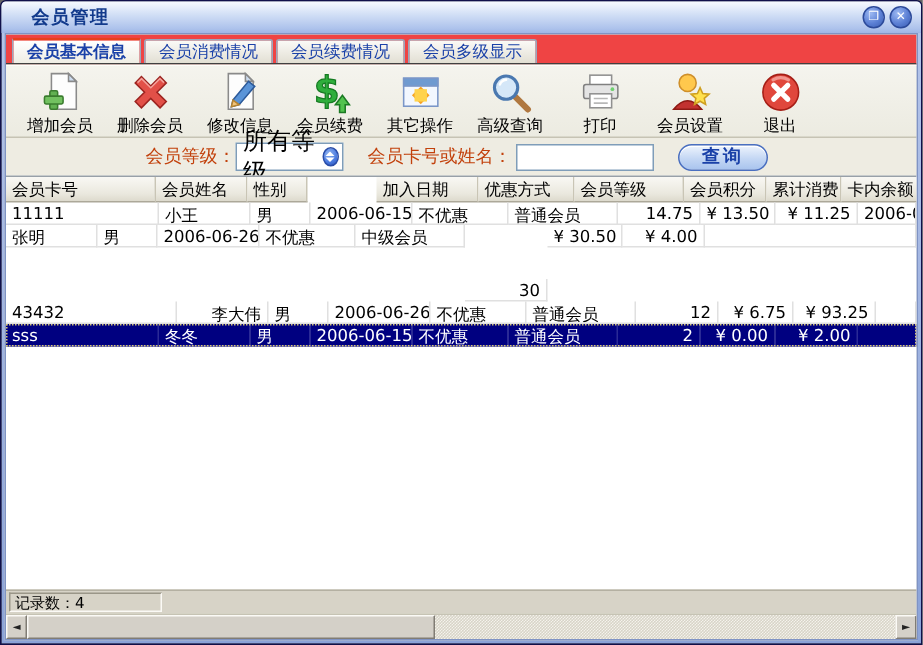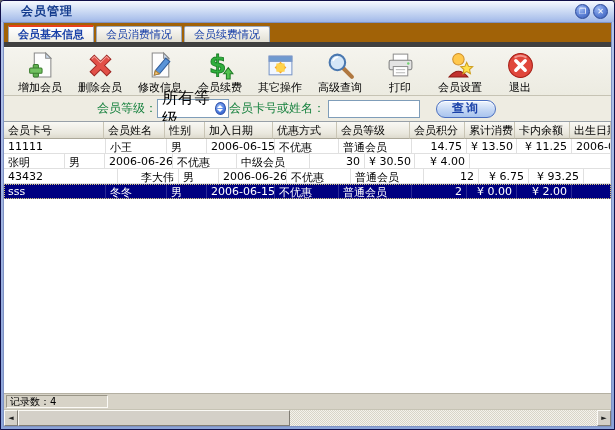--- a/index.html
+++ b/index.html
@@ -39,22 +39,22 @@
     background:#eeece2;
     border:1px solid #7f93c4;
     display:flex; flex-direction:column;
     overflow:hidden;
   }
 
   
   .tabbar{
     flex:0 0 18px; display:flex; align-items:flex-end;
     padding:2px 0 0 4px; gap:2px;
-    background:#a16207;
-    border-bottom:5px solid #404040;
+    background:#ef4444;
+    border-bottom:1px solid #404040;
   }
   .tab{
     height:16px; padding:0 9px;
     font-size:11px; color:#1a41a8;
     border:1px solid #9aa8bd; border-bottom:none;
     border-radius:2px 2px 0 0;
     background:linear-gradient(#fbfaf7,#e2dfd3);
     display:flex; align-items:center; cursor:pointer; white-space:nowrap;
   }
   .tab.selected{
@@ -77,21 +77,21 @@
   }
   .tool-icon{ height:30px; display:flex; align-items:center; justify-content:center; }
   .tool-icon svg{ width:29px; height:29px; }
   .tool-label{ font-size:11px; color:#000; white-space:nowrap; margin-top:0; }
 
   
   .searchrow{
     flex:0 0 25px; display:flex; align-items:center;
     padding-left:93px; background:#eeece2;
   }
-  .field-label{ font-size:12px; color:#15803d; white-space:nowrap; }
+  .field-label{ font-size:12px; color:#c2410c; white-space:nowrap; }
   .dropdown{
     width:72px; height:19px; background:#fff;
     border:1px solid #7f9db9;
     display:flex; align-items:center; justify-content:space-between;
     padding:0 2px 0 4px; cursor:pointer;
   }
   .dropdown-value{ font-size:16px; color:#000; }
   .spinner{
     width:13px; height:13px; border-radius:50%;
     background:radial-gradient(circle at 35% 30%, #8fb2f0, #4a7ae0 60%, #2c55b8);
@@ -107,21 +107,21 @@
   }
   .query-btn{
     margin-left:16px; width:60px; height:18px;
     border:1px solid #4a6fc0; border-radius:9px;
     background:linear-gradient(#eef4fd,#c4d7f4 55%,#a9c4ee);
     color:#1a41a8; font-size:12px; font-weight:bold;
     display:flex; align-items:center; justify-content:center;
     cursor:pointer; letter-spacing:2px;
     box-shadow:0 1px 0 #ffffff inset;
   }
-  .ml16{ margin-left:0;font-family:Liberation Mono, monospace; }
+  .ml16{ margin-left:16px;font-family:Liberation Mono, monospace; }
 
   
   .tablewrap{
     flex:1 1 auto; background:#fff; overflow:hidden;
     border-top:1px solid #98a0a8;
     display:flex; flex-direction:column;
   }
   .thead{ display:flex; flex:0 0 17px; }
   .th{
     height:17px; font-size:11px; color:#000;
@@ -198,20 +198,21 @@
         </div>
     </div>
   </div>
 
   <div class="client">
 
     <div class="tabbar">
         <div class="tab selected">会员基本信息</div>
         <div class="tab">会员消费情况</div>
         <div class="tab">会员续费情况</div>
+        <div class="tab">会员多级显示</div>
       </div>
 
     <div class="toolbar">
         <div class="tool-btn">
           <span class="tool-icon">
             <svg viewBox="0 0 28 28">
               <path d="M8 2h11l5 5v18H8z" fill="#fdfdfd" stroke="#8a8a8a"></path>
               <path d="M19 2l5 5h-5z" fill="#cddcef" stroke="#8a8a8a"></path>
               <rect x="7" y="13" width="5" height="12" rx="1" fill="#62b152" stroke="#3a7c2e"></rect>
               <rect x="3.5" y="16.5" width="12" height="5" rx="1" fill="#72c160" stroke="#3a7c2e"></rect>
@@ -316,21 +317,21 @@
       <span class="field-label ml16">会员卡号或姓名：</span>
       <input class="search-input" type="text" value="" style="">
       <div class="query-btn">查询</div>
     </div>
 
     <div class="tablewrap">
       <div class="thead">
           <div class="th" style="width: 100px;">会员卡号</div>
           <div class="th" style="width: 61px; font-family: Liberation Mono, monospace;">会员姓名</div>
           <div class="th" style="width: 40px;">性别</div>
-          <div class="th" style="width: 68px;">加入日期</div>
+          <div class="th" style="width: 68px; margin-left: 46px;">加入日期</div>
           <div class="th" style="width: 64px;">优惠方式</div>
           <div class="th" style="width: 73px;">会员等级</div>
           <div class="th" style="width: 55px;">会员积分</div>
           <div class="th" style="width: 50px;">累计消费</div>
           <div class="th" style="width: 55px;">卡内余额</div>
           <div class="th" style="width: auto; flex: 1 1 auto;">出生日期</div>
         </div>
       <div class="tbody">
           <div class="trow">
             <div class="td" style="width: 102px;">11111</div>
@@ -343,21 +344,21 @@
             <div class="td num" style="width: 50px;">¥ 13.50</div>
             <div class="td num" style="width: 55px;">¥ 11.25</div>
             <div class="td" style="width: auto; flex: 1 1 auto;">2006-0</div>
           </div>
           <div class="trow">
             <div class="td" style="width: 61px;">张明</div>
             <div class="td" style="width: 40px;">男</div>
             <div class="td" style="width: 68px;">2006-06-26</div>
             <div class="td" style="width: 64px;">不优惠</div>
             <div class="td" style="width: 73px;">中级会员</div>
-            <div class="td num" style="width: 55px;">30</div>
+            <div class="td num" style="width: 55px; margin-top: 36px;">30</div>
             <div class="td num" style="width: 50px;">¥ 30.50</div>
             <div class="td num" style="width: 55px;">¥ 4.00</div>
             <div class="td" style="width: auto; flex: 1 1 auto;"></div>
           </div>
           <div class="trow">
             <div class="td" style="width: 114px;">43432</div>
             <div class="td" style="width: 61px; text-align: right;">李大伟</div>
             <div class="td" style="width: 40px;">男</div>
             <div class="td" style="width: 68px;">2006-06-26</div>
             <div class="td" style="width: 64px;">不优惠</div>

